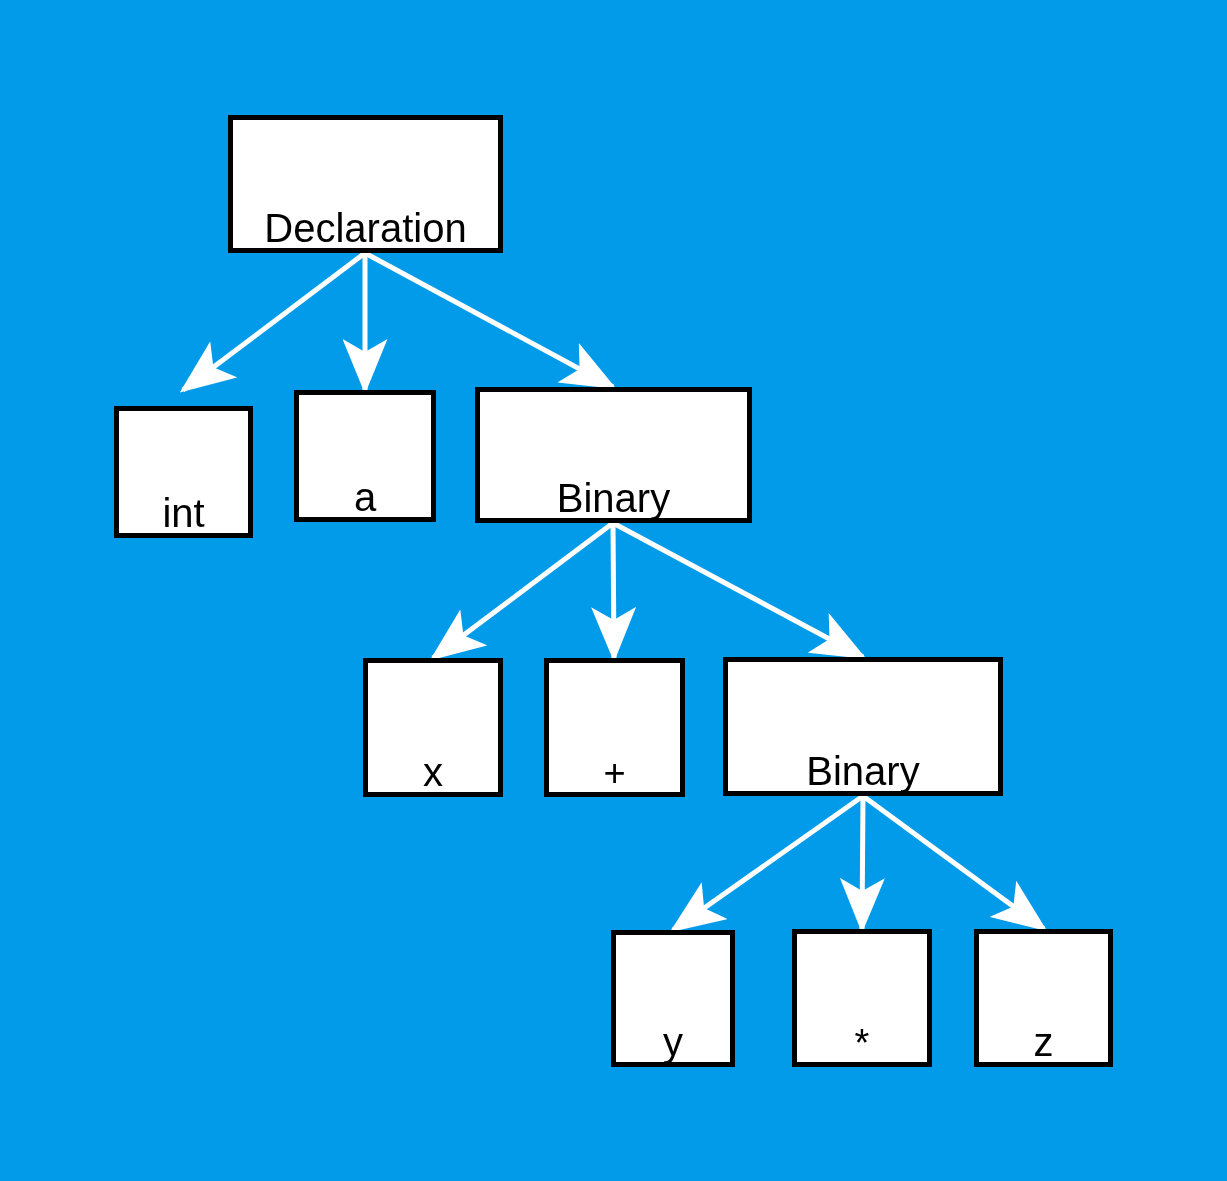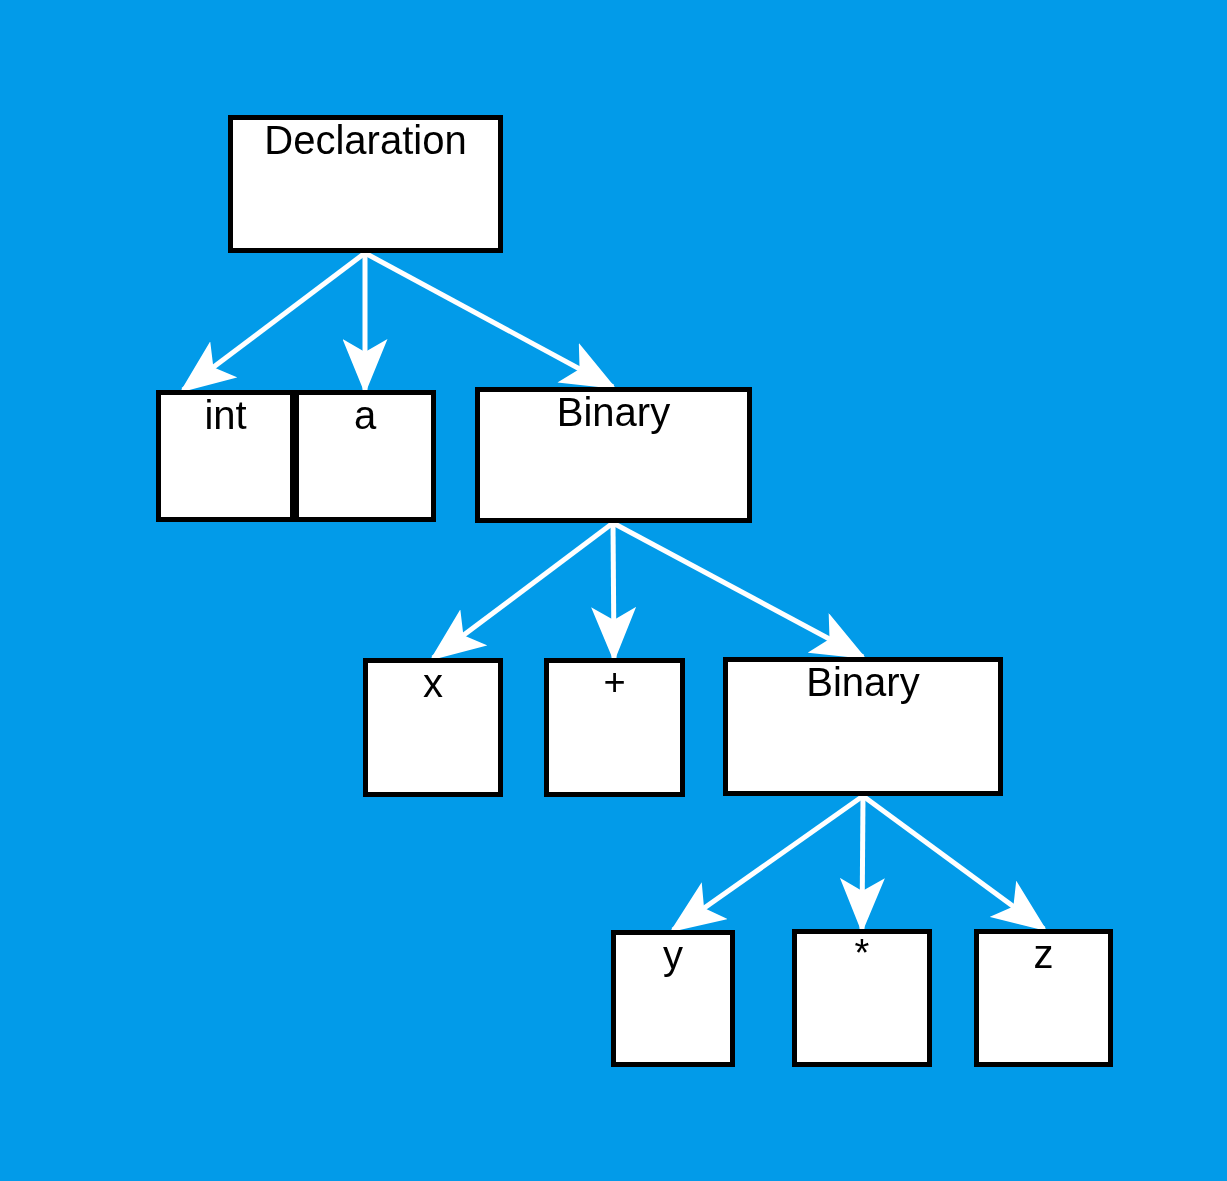--- a/index.html
+++ b/index.html
@@ -25,21 +25,21 @@
     width: 1227px;
     height: 1181px;
     pointer-events: none;
   }
   .node {
     position: absolute;
     box-sizing: border-box;
     background: #FFFFFF;
     border: 5px solid #000000;
     display: flex;
-    align-items: flex-start;
+    align-items: flex-end;
     justify-content: center;
     z-index: 2;
   }
   .node-label {
     font-family: "Liberation Sans", sans-serif;
     font-size: 40px;
     line-height: 1;
     color: #000000;
     white-space: nowrap;
     letter-spacing: 0px;
@@ -69,21 +69,21 @@
         <line x1="863" y1="796" x2="673" y2="930" stroke="#FFFFFF" stroke-width="5" marker-end="url(#arrowhead)"></line>
         <line x1="863" y1="796" x2="862" y2="929" stroke="#FFFFFF" stroke-width="5" marker-end="url(#arrowhead)"></line>
         <line x1="863" y1="796" x2="1044" y2="929" stroke="#FFFFFF" stroke-width="5" marker-end="url(#arrowhead)"></line>
       </g>
   </svg>
 
   <div id="nodes">
       <div class="node" style="left: 228px; top: 115px; width: 275px; height: 138px; background: rgb(255, 255, 255); border-color: rgb(0, 0, 0);">
         <span class="node-label" style="color: rgb(0, 0, 0);">Declaration</span>
       </div>
-      <div class="node" style="left: 114px; top: 390px; width: 139px; height: 132px; background: rgb(255, 255, 255); border-color: rgb(0, 0, 0); margin-left: 42px;">
+      <div class="node" style="left: 114px; top: 406px; width: 139px; height: 132px; background: rgb(255, 255, 255); border-color: rgb(0, 0, 0);">
         <span class="node-label" style="color: rgb(0, 0, 0);">int</span>
       </div>
       <div class="node" style="left: 294px; top: 390px; width: 142px; height: 132px; background: rgb(255, 255, 255); border-color: rgb(0, 0, 0);">
         <span class="node-label" style="color: rgb(0, 0, 0);">a</span>
       </div>
       <div class="node" style="left: 475px; top: 387px; width: 277px; height: 136px; background: rgb(255, 255, 255); border-color: rgb(0, 0, 0);">
         <span class="node-label" style="color: rgb(0, 0, 0);">Binary</span>
       </div>
       <div class="node" style="left: 363px; top: 658px; width: 140px; height: 139px; background: rgb(255, 255, 255); border-color: rgb(0, 0, 0);">
         <span class="node-label" style="color: rgb(0, 0, 0);">x</span>

